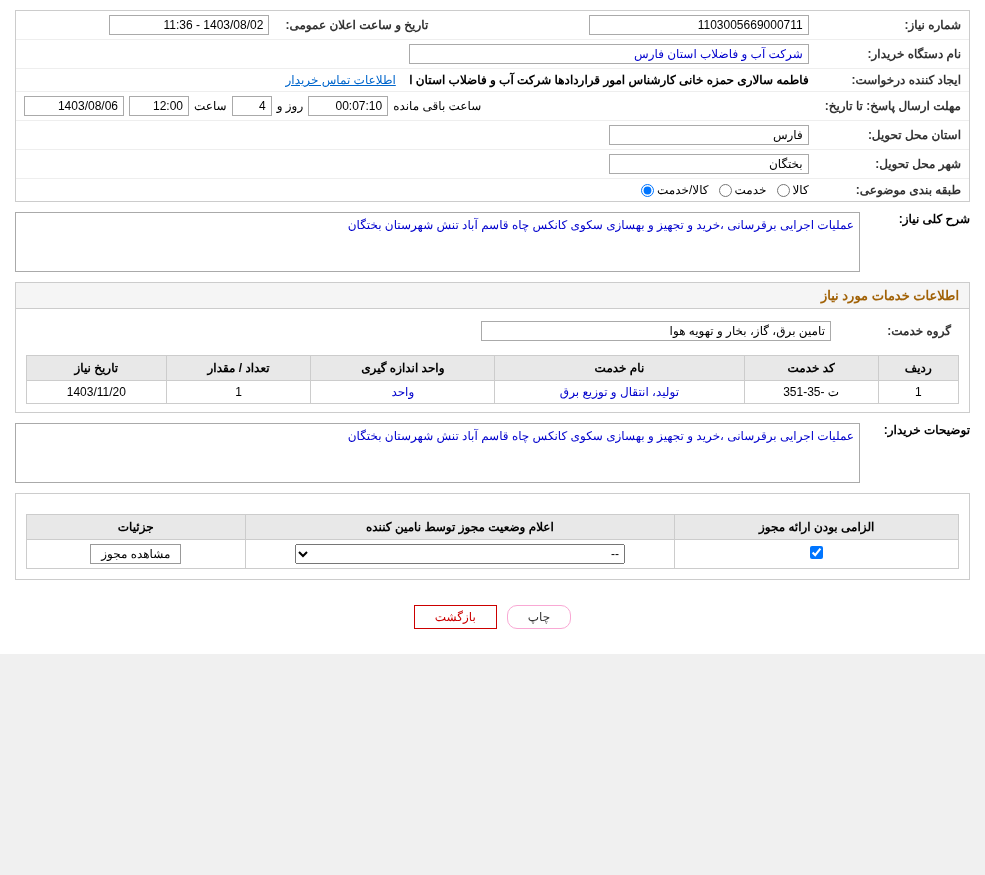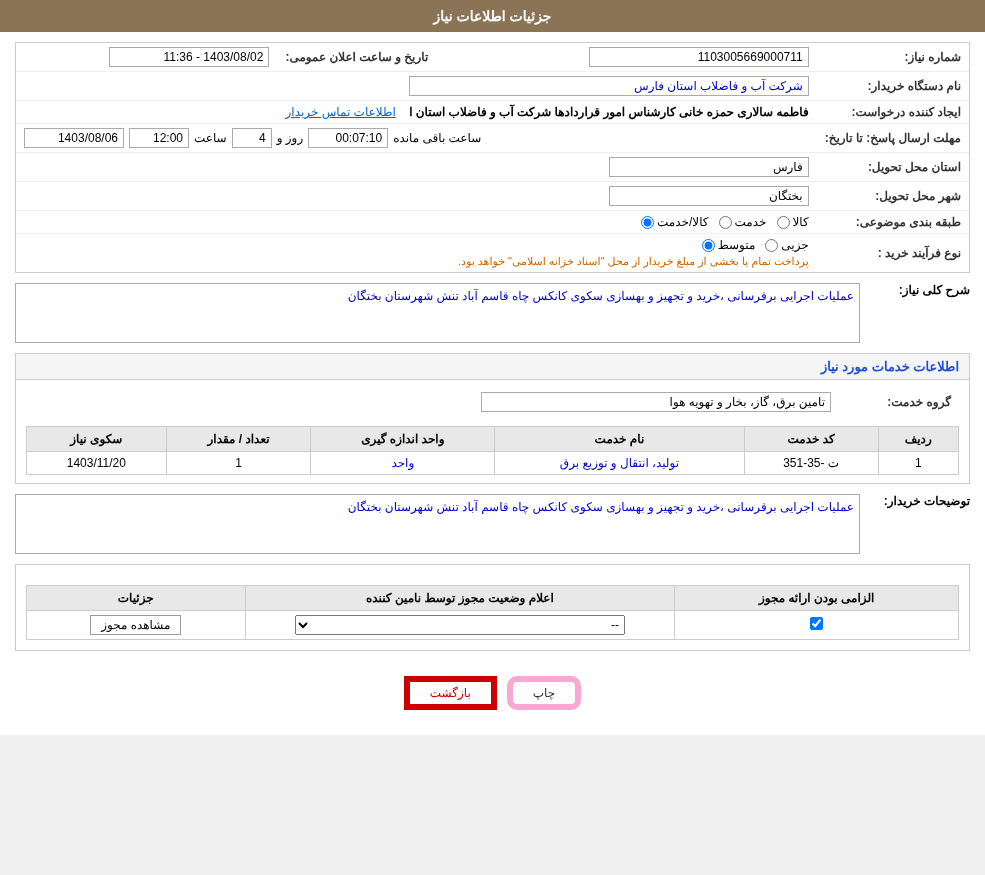--- a/index.html
+++ b/index.html
@@ -30,21 +30,21 @@
       border: 1px solid #ccc;
       margin-bottom: 10px;
       background: #fff;
     }
     .section-header {
       background: #f5f5f5;
       border-bottom: 1px solid #ccc;
       padding: 5px 10px;
       font-weight: bold;
       font-size: 13px;
-      color: #1d4ed8;
+      color: #a16207;
       text-align: right;
     }
     .info-table {
       width: 100%;
       border-collapse: collapse;
     }
     .info-table td {
       padding: 4px 8px;
       vertical-align: middle;
       font-size: 12px;
@@ -141,21 +141,21 @@
     .license-table td {
       border: 1px solid #ccc;
       padding: 4px 8px;
       text-align: center;
     }
     .btn {
       padding: 4px 20px;
       font-size: 12px;
       cursor: pointer;
       font-family: Tahoma, Arial, sans-serif;
-      border: 6px solid #f9a8d4;
+      border: 1px solid #f9a8d4;
     }
     .btn-primary {
       background: #fff;
       color: #333;
       border-radius: 10px;
     }
     .btn-back {
       background: #fff;
       color: #c00;
       border-color: #c00;
@@ -189,23 +189,20 @@
       font-size: 12px;
       padding: 1px;
       font-family: Tahoma, Arial, sans-serif;
     }
   </style>
 </head>
 <body>
 
 <div class="page-wrapper">
 
-  <div class="header-bar">
-    <span>جزئیات اطلاعات نیاز</span>
-  </div>
 
   <div class="main-content">
 
     <div class="section">
       <table class="info-table">
 
         <tbody>
             <tr>
           <td class="label-cell">شماره نیاز:</td>
           <td class="value-cell">
@@ -275,38 +272,20 @@
                 <input type="radio" name="tabaqe" style="">
               </div>
               <div class="radio-item">
                 <span>کالا/خدمت</span>
                 <input type="radio" name="tabaqe" checked="" style="">
               </div>
             </div>
           </td>
         </tr>
 
-        <tr class="row-separator">
-          <td class="label-cell">نوع فرآیند خرید :</td>
-          <td class="value-cell" colspan="4">
-            <div class="inline-inputs" style="justify-content:flex-end; align-items:flex-start; flex-direction:column; gap:3px;">
-              <div class="radio-group">
-                <div class="radio-item">
-                  <span>جزیی</span>
-                  <input type="radio" name="noee" style="">
-                </div>
-                <div class="radio-item">
-                  <span>متوسط</span>
-                  <input type="radio" name="noee" checked="" style="">
-                </div>
-              </div>
-              <span class="text-orange">پرداخت تمام یا بخشی از مبلغ خریدار از محل "اسناد خزانه اسلامی" خواهد بود.</span>
-            </div>
-          </td>
-        </tr>
       </tbody>
         </table>
     </div>
 
     <div style="display:flex; align-items:flex-start; margin-bottom:10px; gap:10px;">
       <span style="font-weight:bold; white-space:nowrap; min-width:100px; text-align:right;">شرح کلی نیاز:</span>
       <textarea class="description-box" style="color: rgb(0, 0, 204);" readonly="">عملیات اجرایی برقرسانی ،خرید و تجهیز و بهسازی سکوی کانکس چاه قاسم آباد تنش شهرستان بختگان</textarea>
     </div>
 
     <div class="section">
@@ -326,21 +305,21 @@
           </table>
 
         <table class="data-table" style="margin-top:10px;">
           <thead>
             <tr>
               <th>ردیف</th>
               <th>کد خدمت</th>
               <th>نام خدمت</th>
               <th>واحد اندازه گیری</th>
               <th>تعداد / مقدار</th>
-              <th>سکوی نیاز</th>
+              <th>تاریخ نیاز</th>
             </tr>
           </thead>
           <tbody>
             <tr>
               <td>1</td>
               <td>ت -35-351</td>
               <td class="text-blue">تولید، انتقال و توزیع برق</td>
               <td class="text-blue">واحد</td>
               <td>1</td>
               <td>1403/11/20</td>

